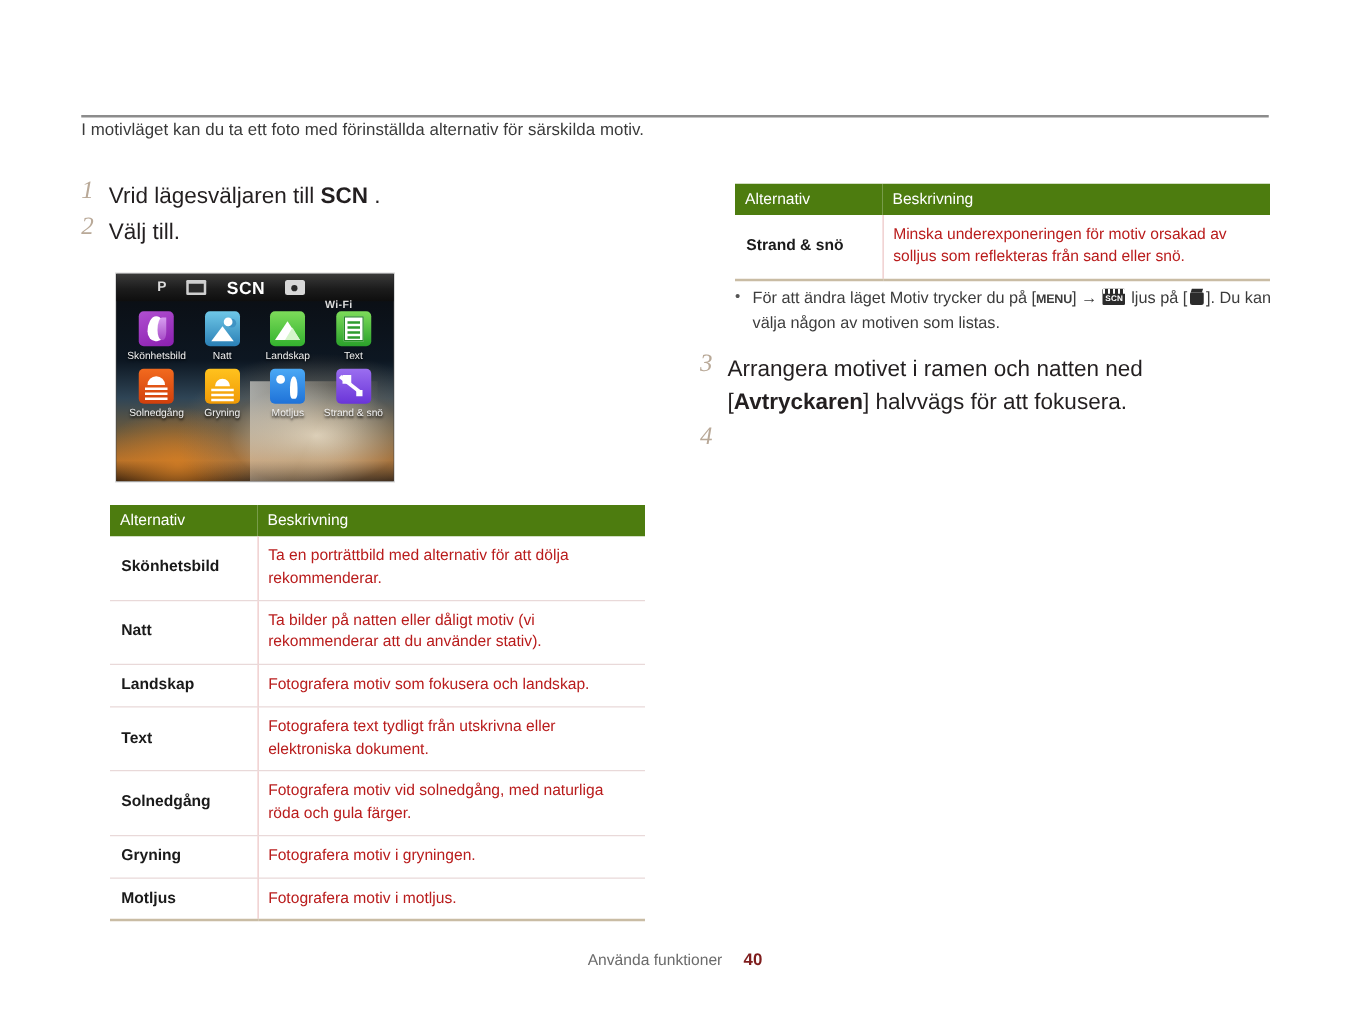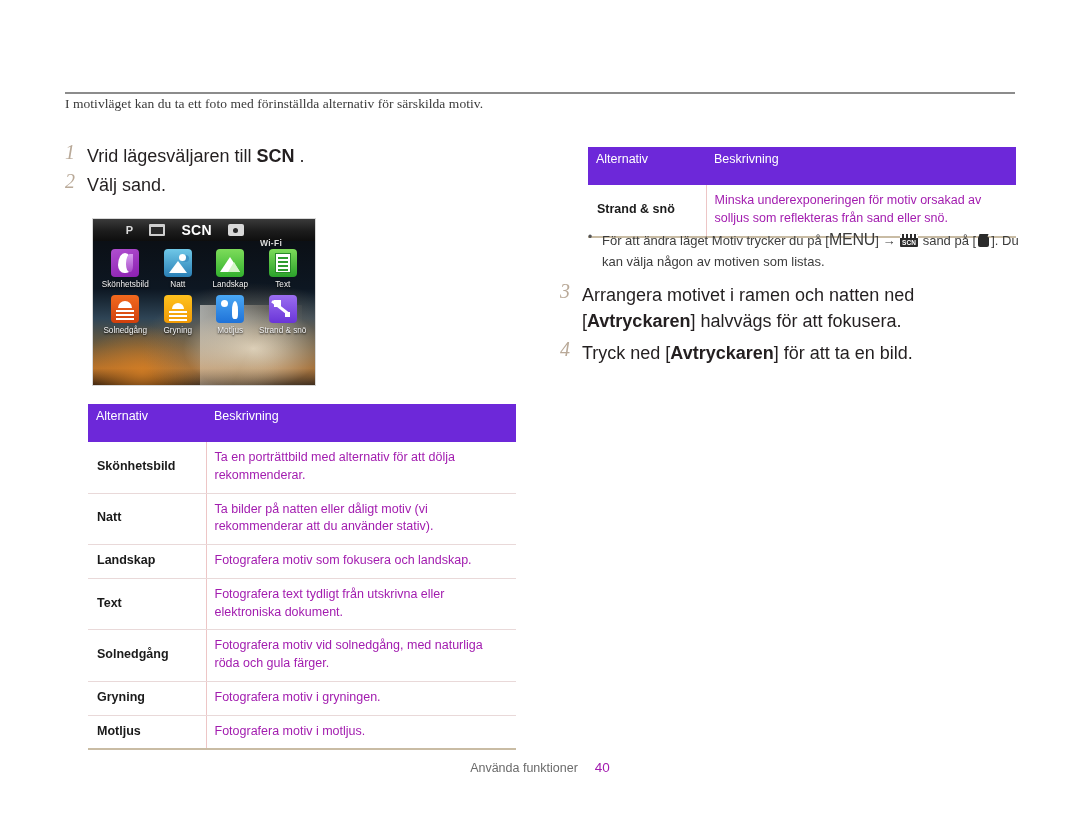--- a/index.html
+++ b/index.html
@@ -39,21 +39,20 @@
     height: 2px;
     background: #8c8c8c;
   }
   .intro {
     position: absolute;
     left: 65px;
     top: 96px;
     font-size: 13.5px;
     color: #3a3a3a;
     letter-spacing: 0.05px;
-    font-family: Liberation Serif, serif;
   }
 
   
   .step {
     position: absolute;
     display: flex;
     align-items: flex-start;
   }
   .step-num {
     font-size: 20px;
@@ -260,31 +259,31 @@
   
   .tbl {
     position: absolute;
     border-collapse: collapse;
     table-layout: fixed;
   }
   .tbl th {
     background: #b3a punched;
   }
   .tbl .hdr th {
-    background: #6d28d9;
+    background: #4d7c0f;
     color: #ffffff;
     font-weight: normal;
     font-size: 12.5px;
     text-align: left;
-    padding: 5px 8px 19px 8px;
+    padding: 5px 8px 6px 8px;
     border: none;
   }
   .tbl td {
     font-size: 12.5px;
-    color: #a21caf;
+    color: #b91c1c;
     padding: 7px 8px 8px 8px;
     vertical-align: middle;
     border-bottom: 1px solid #e9d9d9;
     line-height: 1.42;
   }
   .tbl td.opt {
     color: #1a1a1a;
     font-weight: bold;
     border-right: 1px solid #edc6c6;
     padding-left: 9px;
@@ -309,22 +308,22 @@
     line-height: 1.5;
   }
   .note .dot {
     width: 14px;
     flex: none;
     color: #555;
     font-size: 12px;
     line-height: 1.55;
   }
   .kbd-menu {
-    font-weight: normal;
-    font-size: 16px;
+    font-weight: bold;
+    font-size: 10px;
     letter-spacing: -0.2px;
   }
   .ico-scn {
     display: inline-block;
     width: 18px; height: 13px;
     background: #2b2b2b;
     border-radius: 1px;
     position: relative;
     vertical-align: -2px;
     margin: 0 1px;
@@ -370,22 +369,22 @@
   
   .footer {
     position: absolute;
     left: 0; right: 0;
     top: 760px;
     text-align: center;
     font-size: 12.5px;
     color: #6b6b6b;
   }
   .footer .pg {
-    color: #a21caf;
-    font-weight: normal;
+    color: #7f1d1d;
+    font-weight: bold;
     font-size: 13.5px;
     margin-left: 17px;
   }
 </style>
 </head>
 <body>
 
 <div class="page">
 
   <div class="title-rule"></div>
@@ -393,21 +392,21 @@
 
   <div class="step" id="step1">
     <div class="step-num">1</div>
     <div class="step-text">
       <span>Vrid lägesväljaren till </span><span class="b">SCN</span><span> .</span>
     </div>
   </div>
 
   <div class="step" id="step2">
     <div class="step-num">2</div>
-    <div class="step-text">Välj sand.</div>
+    <div class="step-text">Välj till.</div>
   </div>
 
   <div class="camera">
     <div class="cam-photo"></div>
 
     <div class="cam-topbar">
       <span class="ct">P</span>
       <span class="cam-ico-film"></span>
       <span class="ct scn">SCN</span>
       <span class="cam-ico-cam"></span>
@@ -504,35 +503,32 @@
     <tr>
       <td class="opt">Strand &amp; snö</td>
       <td>Minska underexponeringen för motiv orsakad av solljus som reflekteras från sand eller snö.</td>
     </tr>
   </tbody>
     </table>
 
   <div class="note">
     <div class="dot">•</div>
     <div>
-      <span>För att ändra läget Motiv trycker du på [</span><span class="kbd-menu">MENU</span><span>] → </span><span class="ico-scn"><span>SCN</span></span><span> sand på [</span><span class="ico-fn"></span><span>]. Du kan välja någon av motiven som listas.</span>
+      <span>För att ändra läget Motiv trycker du på [</span><span class="kbd-menu">MENU</span><span>] → </span><span class="ico-scn"><span>SCN</span></span><span> ljus på [</span><span class="ico-fn"></span><span>]. Du kan välja någon av motiven som listas.</span>
     </div>
   </div>
 
   <div class="step" id="step3">
     <div class="step-num">3</div>
     <div class="step-text">
       <span>Arrangera motivet i ramen och natten ned [</span><span class="b">Avtryckaren</span><span>] halvvägs för att fokusera.</span>
     </div>
   </div>
 
   <div class="step" id="step4">
     <div class="step-num">4</div>
-    <div class="step-text">
-      <span>Tryck ned [</span><span class="b">Avtryckaren</span><span>] för att ta en bild.</span>
-    </div>
   </div>
 
   <div class="footer">
     <span>Använda funktioner</span><span class="pg">40</span>
   </div>
 
 </div>
 
 </body></html>

